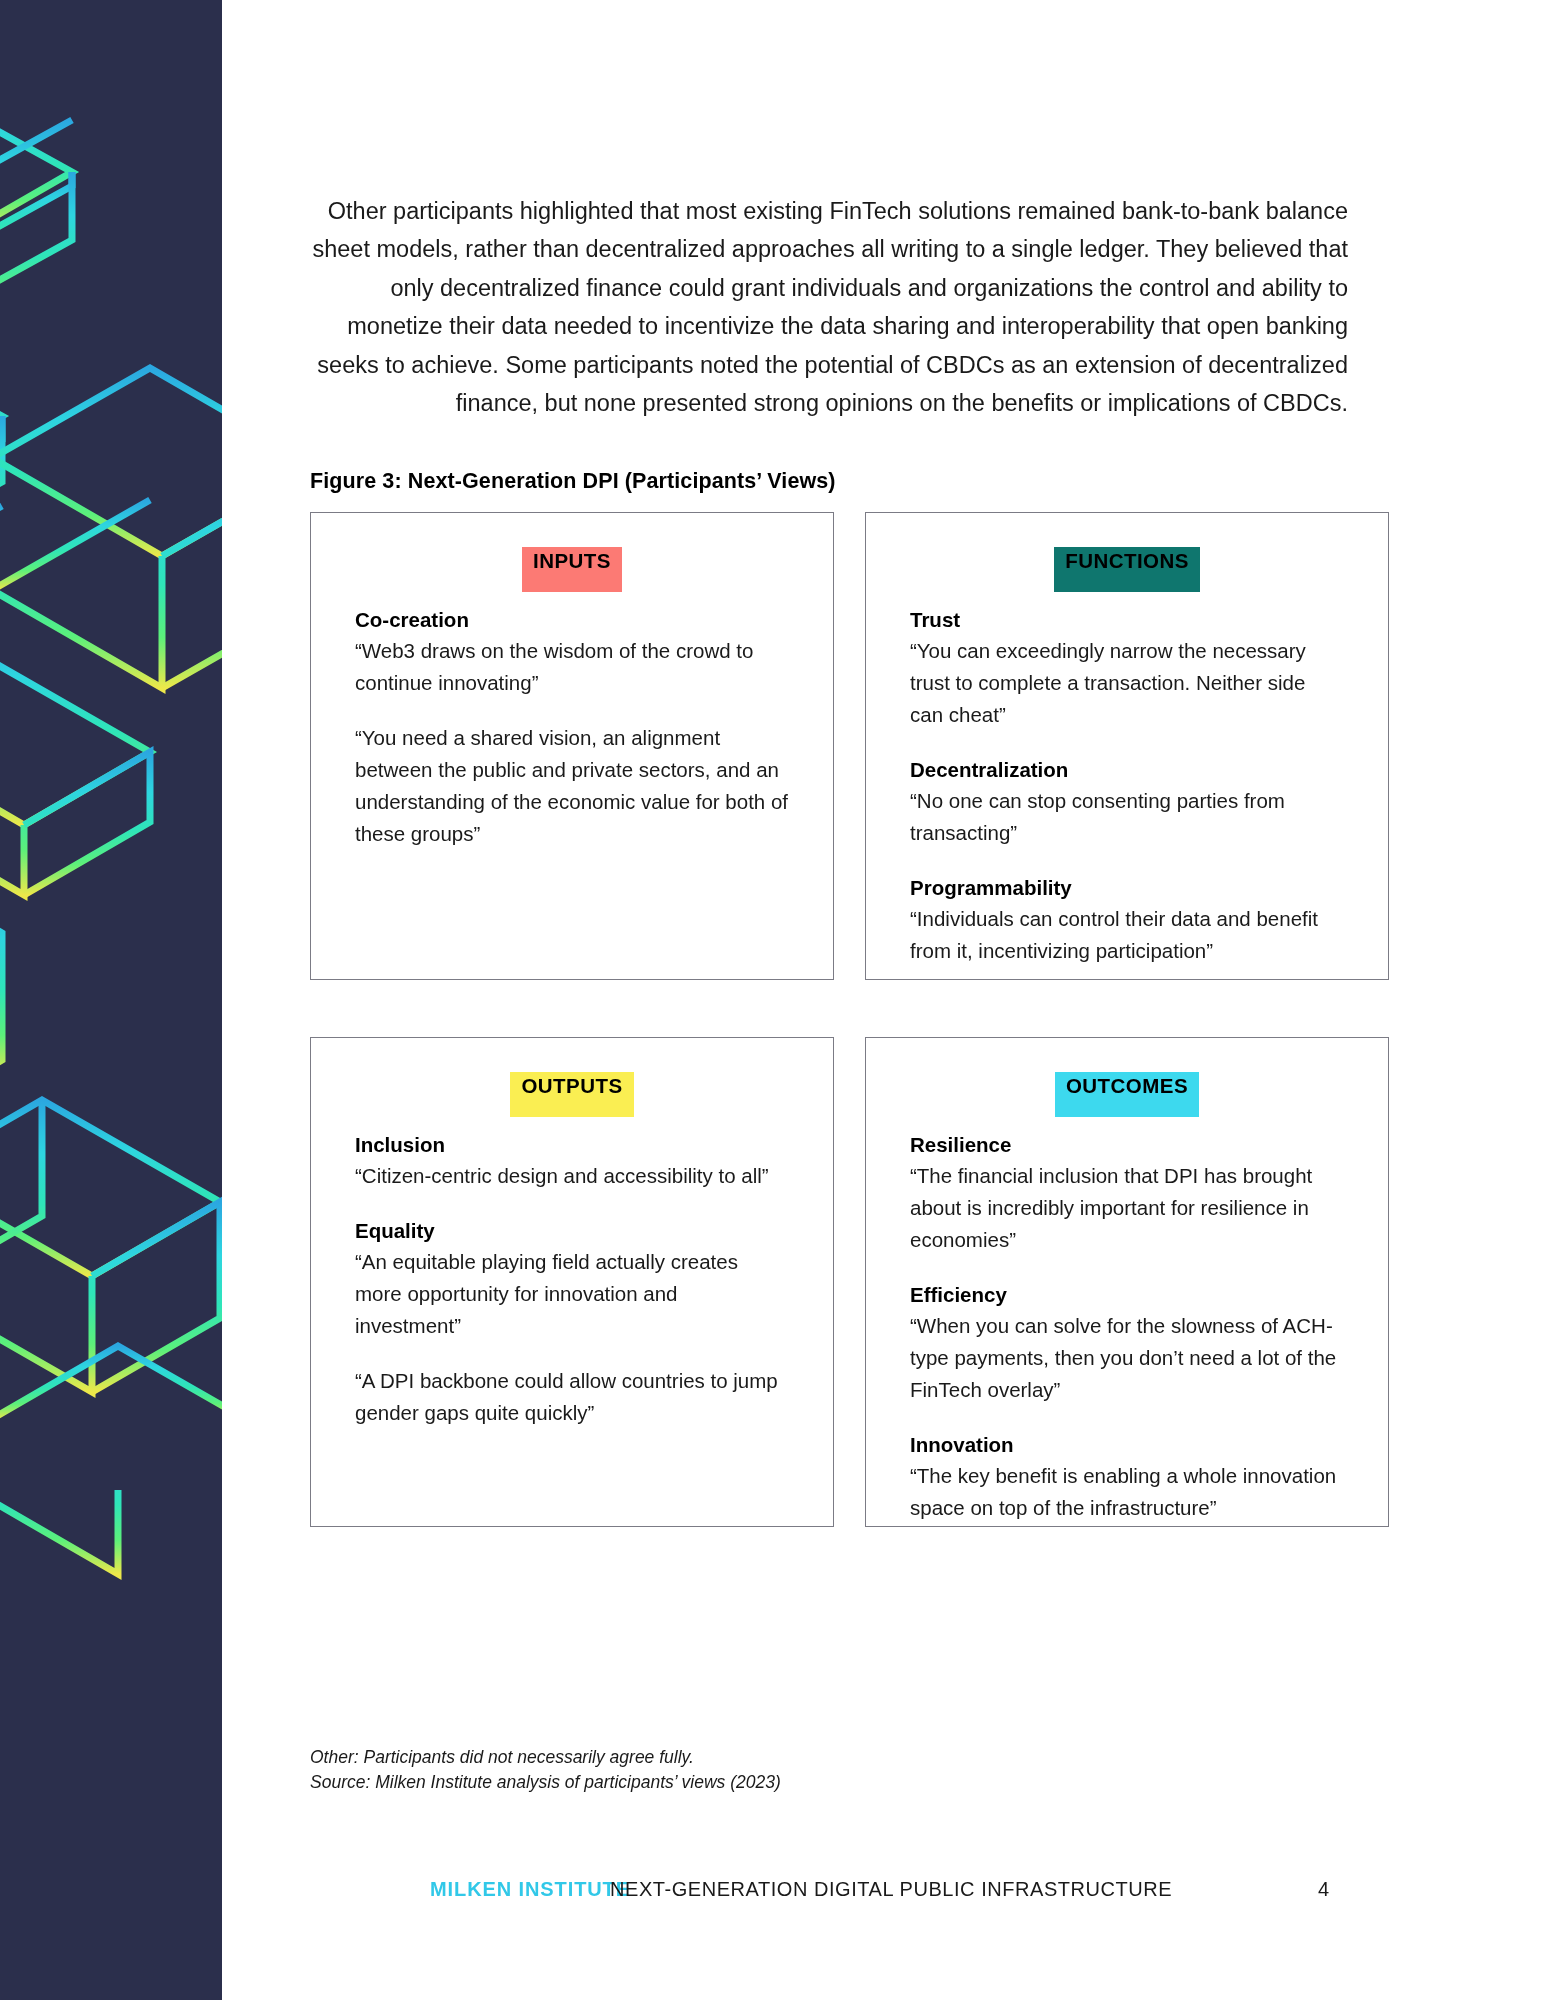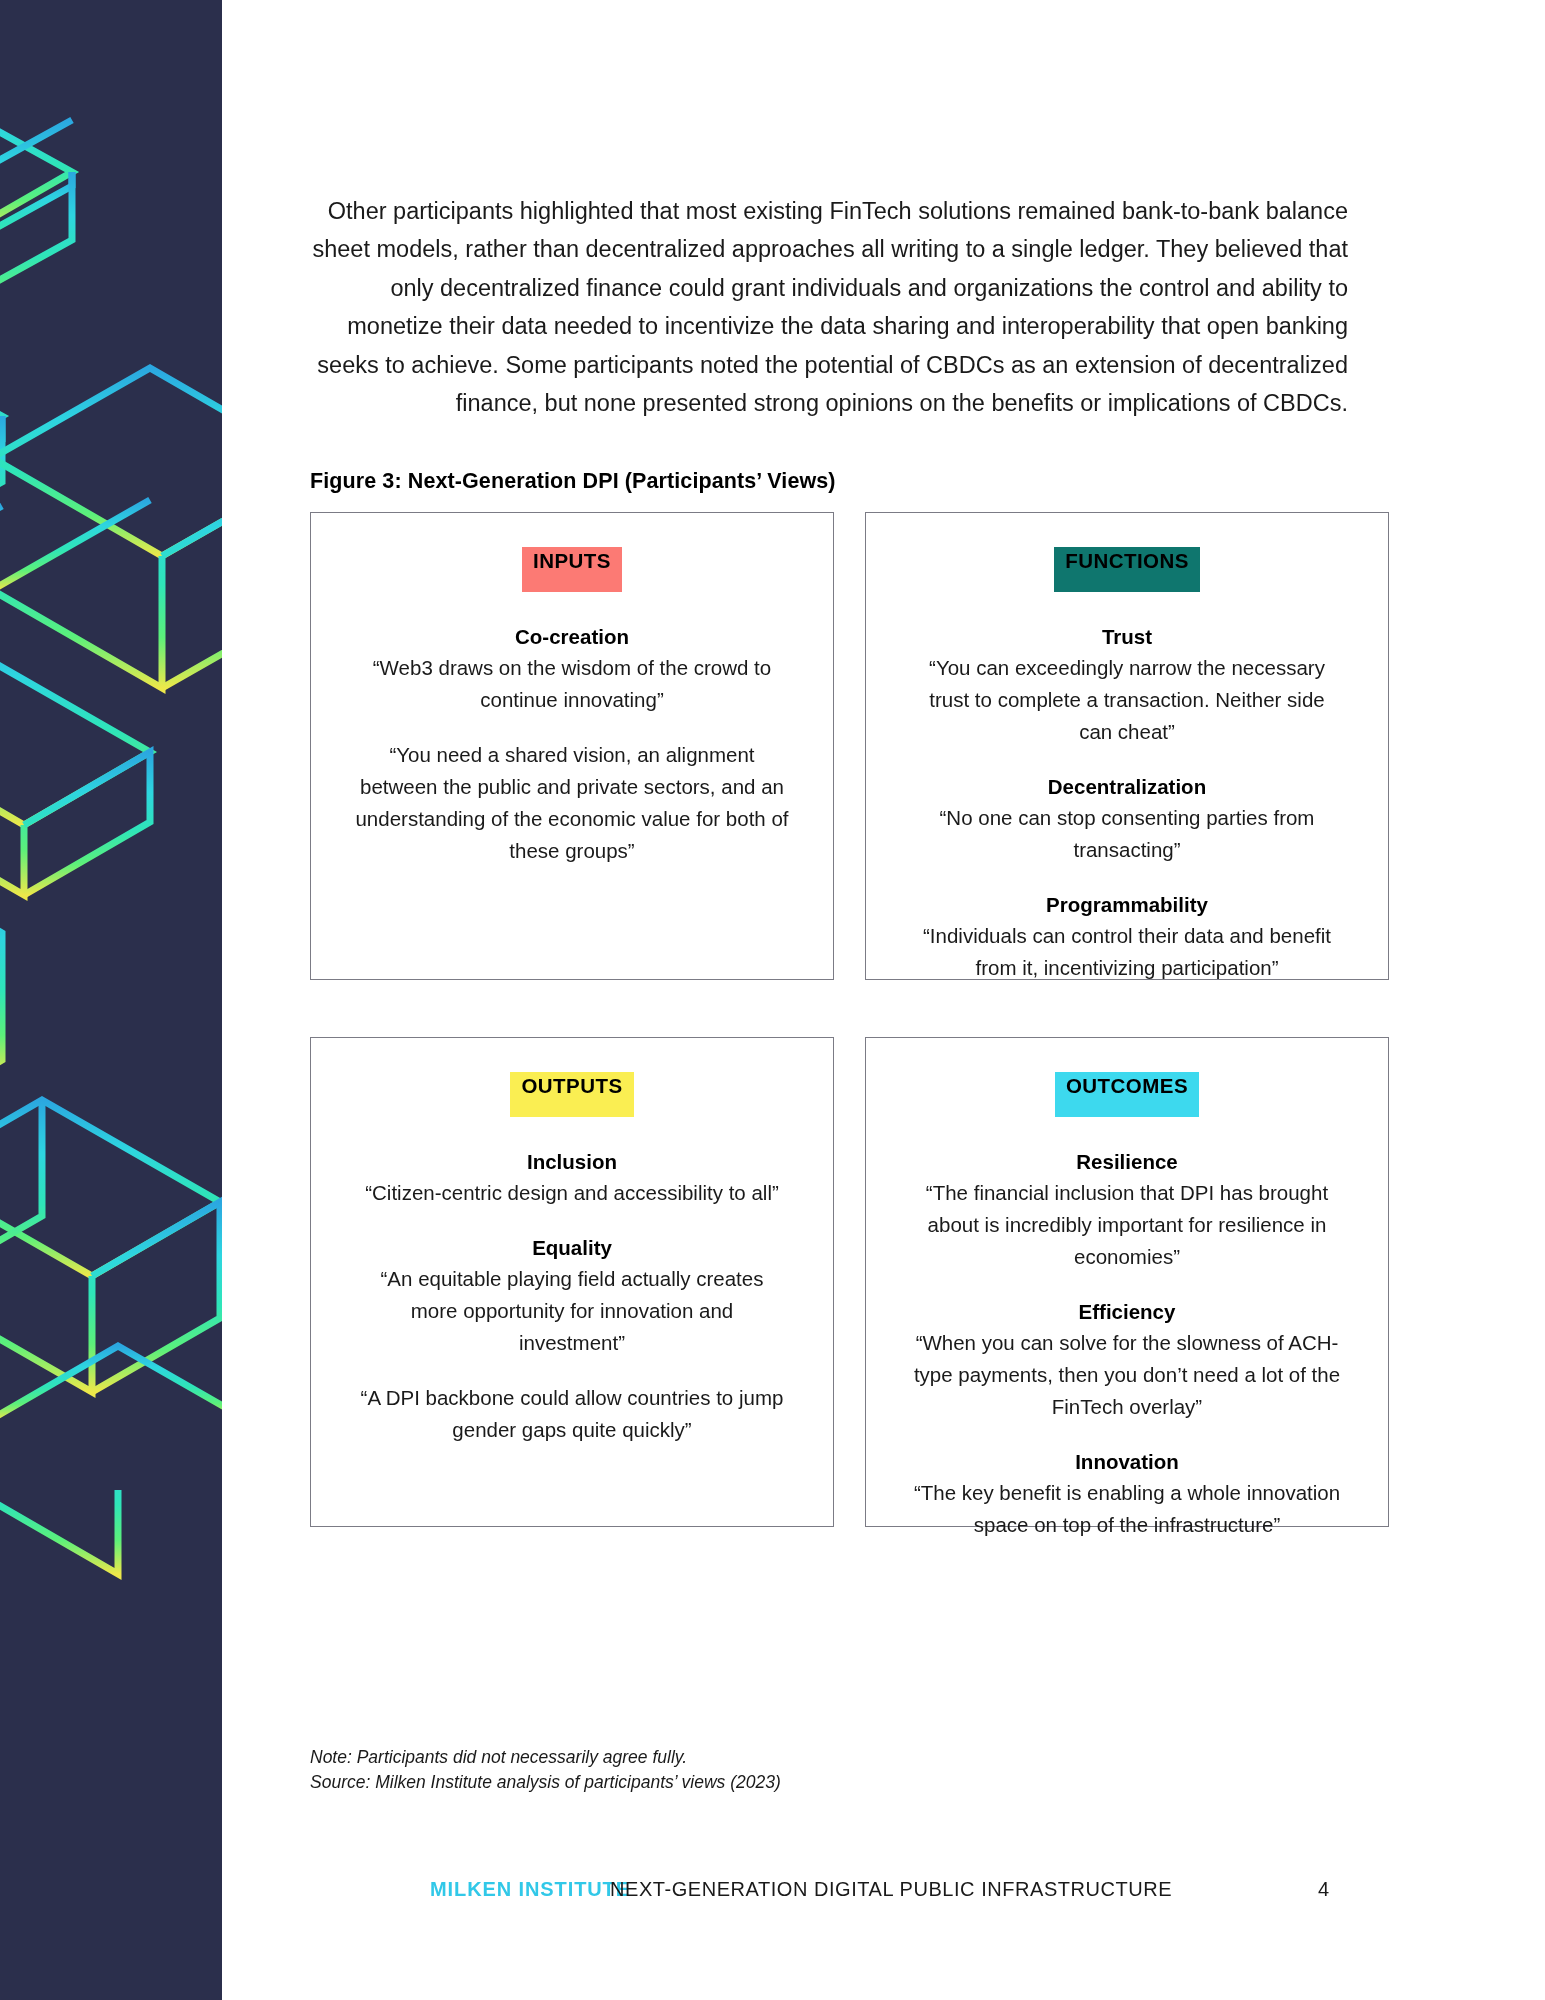--- a/index.html
+++ b/index.html
@@ -98,22 +98,21 @@
     color: #000000;
     line-height: 1.12;
   }
   .badge.inputs   { background: #FC7A74; }
   .badge.functions{ background: #0f766e; }
   .badge.outputs  { background: #FAEE52; }
   .badge.outcomes { background: #3DD9EE; }
 
   .box-body {
     padding: 0 44px 0 44px;
-    margin-top: 29px;
-    text-align: center;
+    margin-top: 12px;
   }
   .entry { margin-bottom: 23px; }
   .entry:last-child { margin-bottom: 0; }
   .entry-title {
     font-size: 20.5px;
     font-weight: bold;
     line-height: 31px;
     color: #000000;
   }
   .entry-quote {
@@ -299,21 +298,21 @@
         <div class="entry">
           <div class="entry-title">Innovation</div>
           <div class="entry-quote">“The key benefit is enabling a whole innovation space on top of the infrastructure”</div>
         </div>
       </div>
     </div>
 
   </div>
 
   <div class="notes">
-    <div>Note: Participants did not necessarily agree fully.</div>
+    <div>Other: Participants did not necessarily agree fully.</div>
     <div>Source: Milken Institute analysis of participants’ views (2023)</div>
   </div>
 
   <div class="footer">
     <span class="footer-brand">MILKEN INSTITUTE</span>
     <span class="footer-doc">NEXT-GENERATION DIGITAL PUBLIC INFRASTRUCTURE</span>
     <span class="footer-page">4</span>
   </div>
 
 </div>

